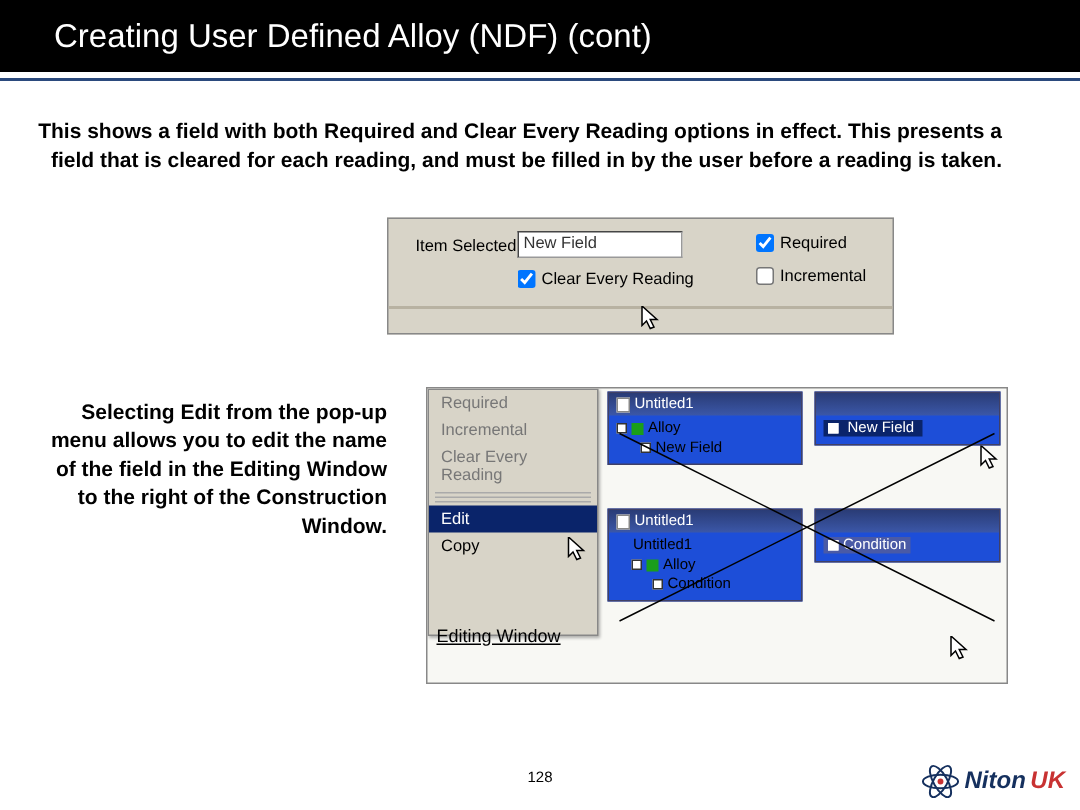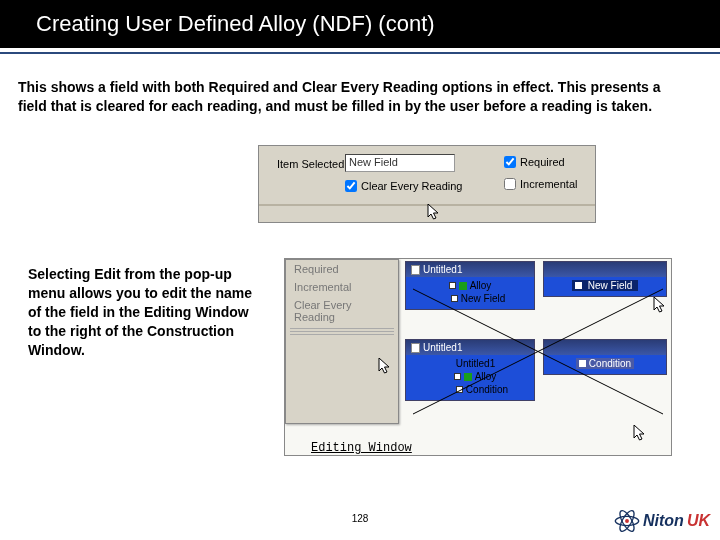--- a/index.html
+++ b/index.html
@@ -21,20 +21,21 @@
   .rule {
     height: 2px; width: 100%;
     background: #2b4a7d;
     margin-top: 4px;
   }
   .body-text {
     font-size: 14px;
     font-weight: bold;
     color: #000;
     line-height: 1.35;
+    text-align: right;
   }
   .para1 { position: absolute; top: 78px; left: 18px; width: 650px; }
   .para2 { position: absolute; top: 265px; left: 28px; width: 230px; }
 
   
   .fig1 {
     position: absolute; top: 145px; left: 258px;
     width: 338px; height: 78px;
     border: 1px solid #888;
     background: #d8d4c8;
@@ -89,44 +90,43 @@
   .win .tbar {
     height: 15px;
     background: linear-gradient(#2a3c76,#3b57a8);
     color: #fff; padding: 1px 5px;
     display: flex; align-items: center; gap: 3px;
   }
   .win .tbar .doc-icon {
     width: 9px; height: 10px; background:#fff; border:1px solid #888;
   }
   .win .rows { padding: 2px 5px 4px 5px; }
-  .win .row { display:flex; align-items:center; gap:3px; padding:1px 0;justify-content:center; }
+  .win .row { display:flex; align-items:center; gap:3px; padding:1px 0; }
   .dot { width: 8px; height: 8px; display:inline-block; }
   .dot.g { background:#1a9e1a; }
   .dot.b { border:1px solid #333; background:#fff; width:7px; height:7px; }
   .fldbox { border:1px solid #7aa; padding:0 3px; background:#eef; }
 
   .winA { top: 2px; left: 120px; width: 130px; }
   .winB { top: 2px; left: 258px; width: 124px; }
   .winC { top: 80px; left: 120px; width: 130px; }
   .winD { top: 80px; left: 258px; width: 124px; }
 
   .winB .hl, .winD .hl { background:#0a246a; color:#fff; padding:0 3px; display:inline-flex; align-items:center; gap:3px;}
   .winD .hl { background:#4a5aa6; }
 
   .diag {
     position:absolute; top:0; left:118px; width:268px; height:160px;
     pointer-events:none;
   }
 
   .editing-label {
-    position: absolute; bottom: 0; left: 6px;
-    font-size: 12px; font-family: Liberation Mono, monospace;
+    position: absolute; bottom: 24px; left: 6px;
+    font-size: 12px; font-family: Liberation Sans, sans-serif;
     text-decoration: underline;
-    margin-left: 20px;
   }
   .fig2 .cursor3 { position: absolute; bottom: 10px; right: 24px; }
   .fig2 .cursor4 { position: absolute; top: 38px; right: 4px; }
 
   .page-num {
     position: absolute; bottom: 16px; left: 50%; transform: translateX(-50%);
     font-size: 10px;
   }
 
   .logo {
@@ -172,20 +172,22 @@
 <div class="body-text para2">Selecting Edit from the pop-up menu allows you to edit the name of the field in the Editing Window to the right of the Construction Window.</div>
 
 <div class="fig2">
   <div class="ctxmenu">
     <div class="mi">Required</div>
     <div class="mi">Incremental</div>
     <div class="mi">Clear Every Reading</div>
     <div class="sep"></div>
     <div class="sep"></div>
     <div class="sep"></div>
+    <div class="mi sel en">Edit</div>
+    <div class="mi en">Copy</div>
     <span class="cursor2">
       <svg viewBox="0 0 12 18" width="14" height="18">
           <path d="M0 0 L0 13 L3 10 L5.5 15 L8 14 L5.5 9 L10 9 Z" fill="#fff" stroke="#000" stroke-width="1"></path>
         </svg>
     </span>
   </div>
 
   <div class="win winA">
     <div class="tbar">
       <span class="doc-icon"></span>

